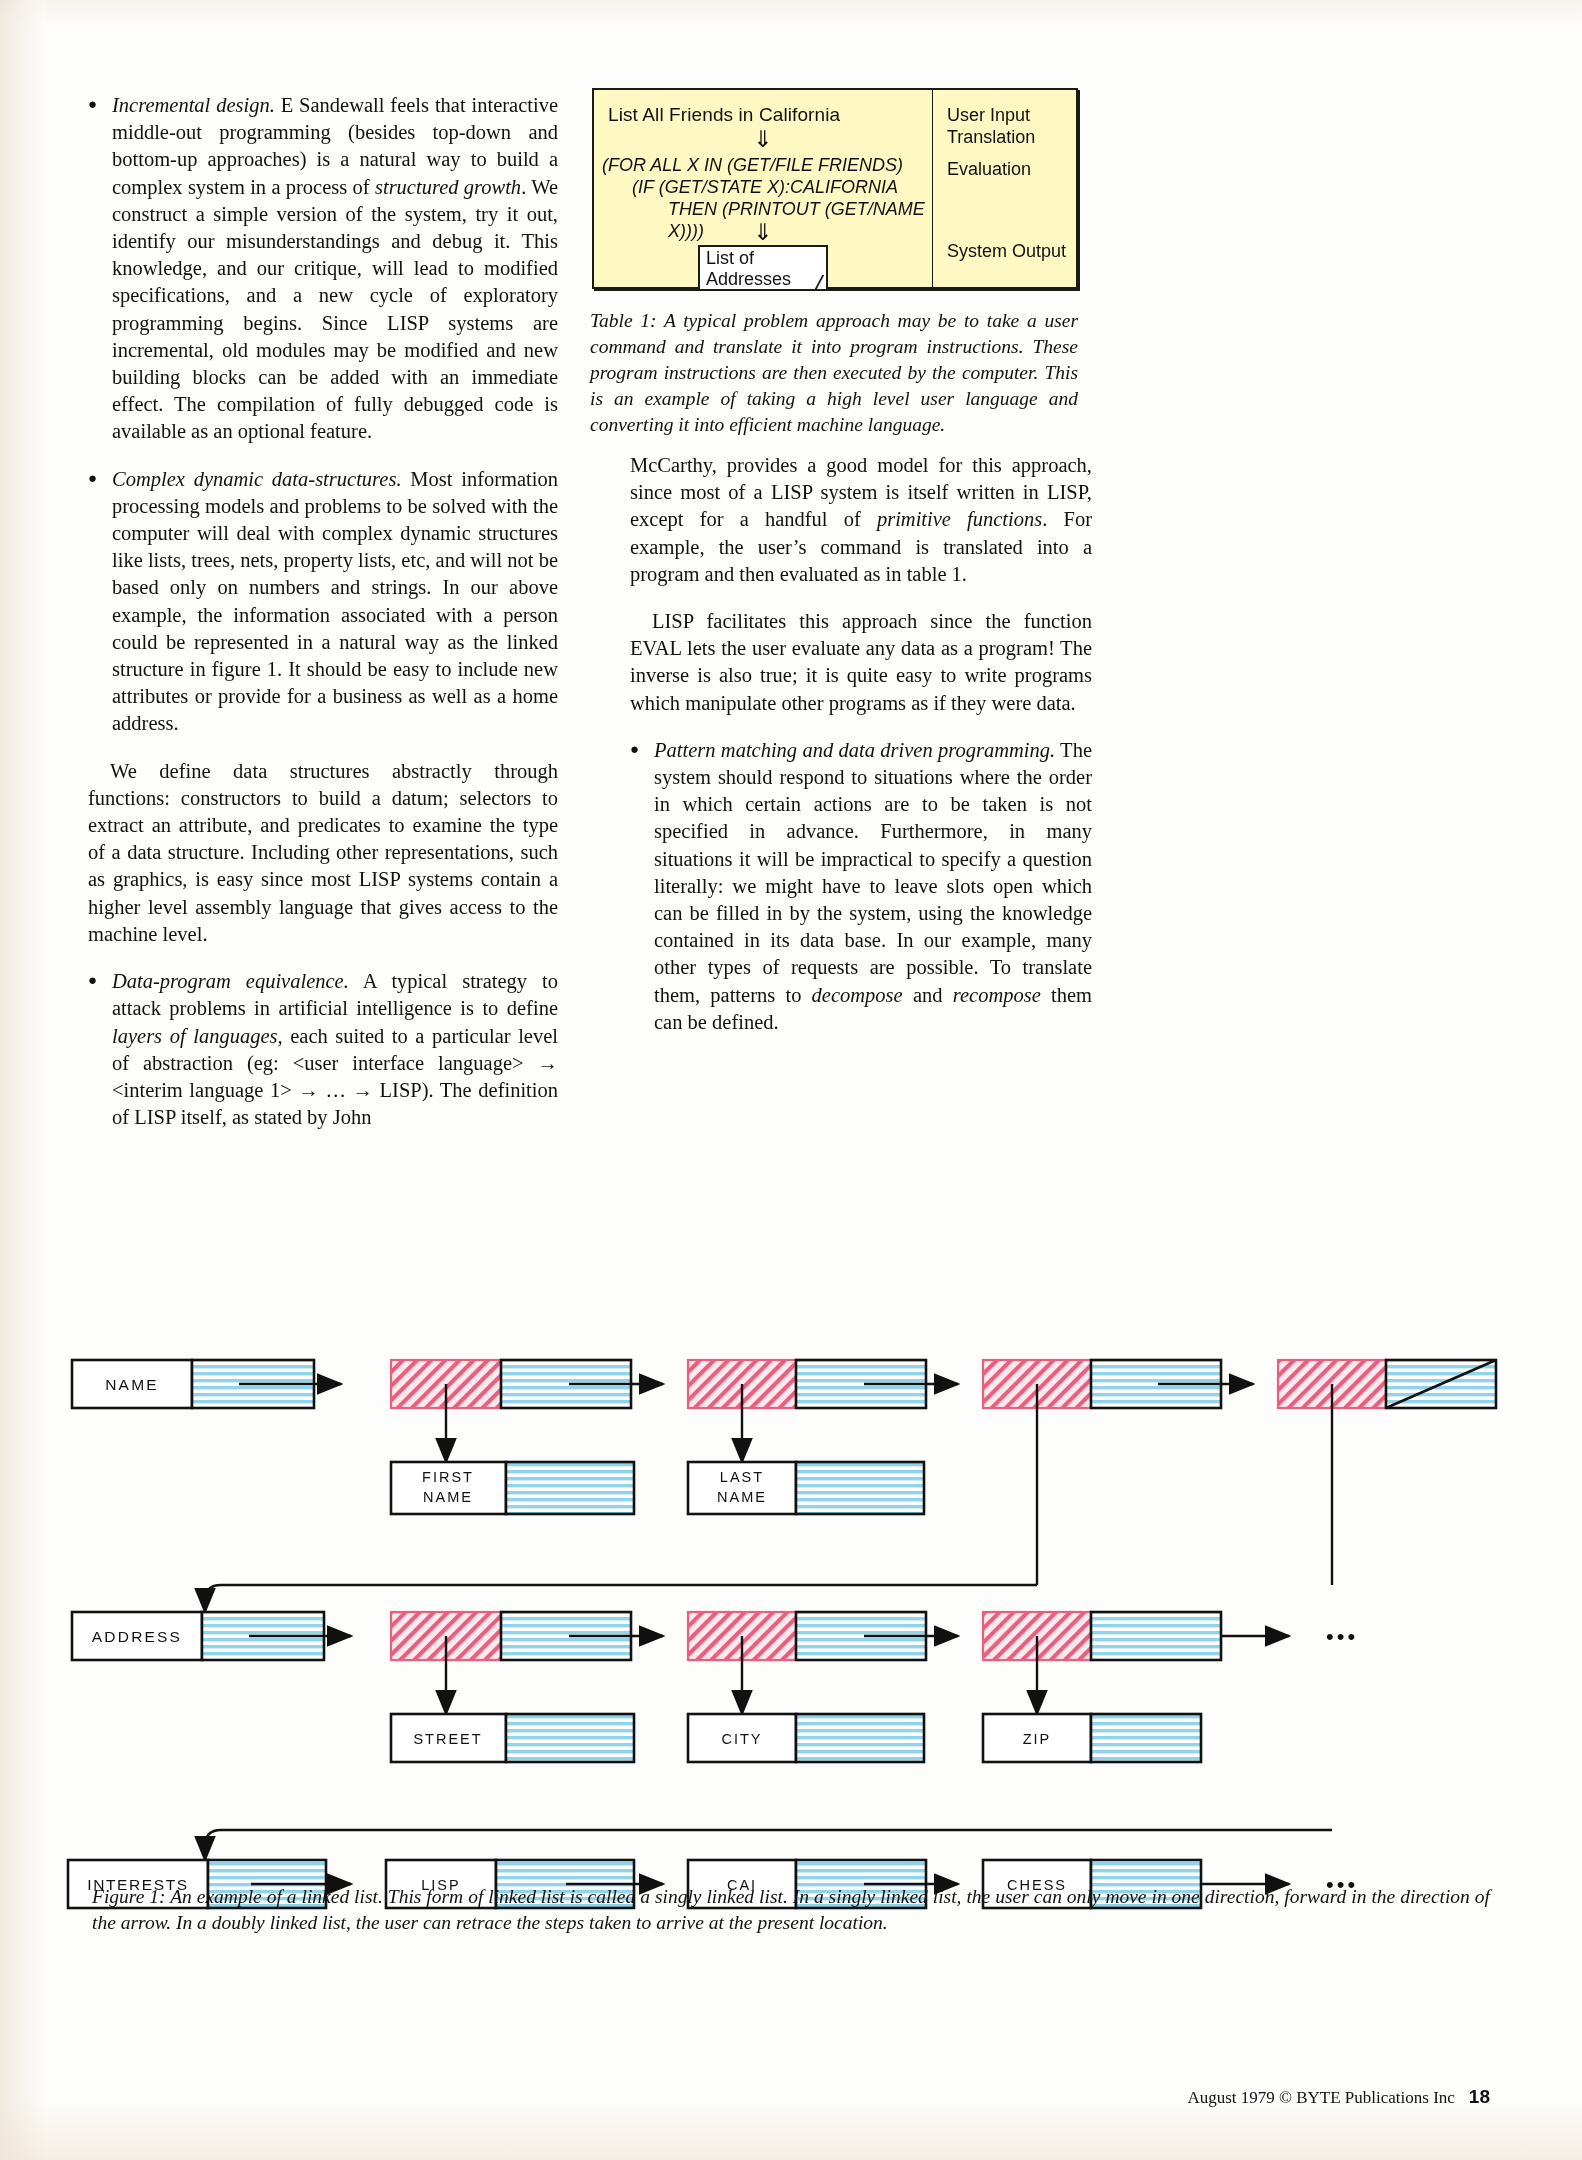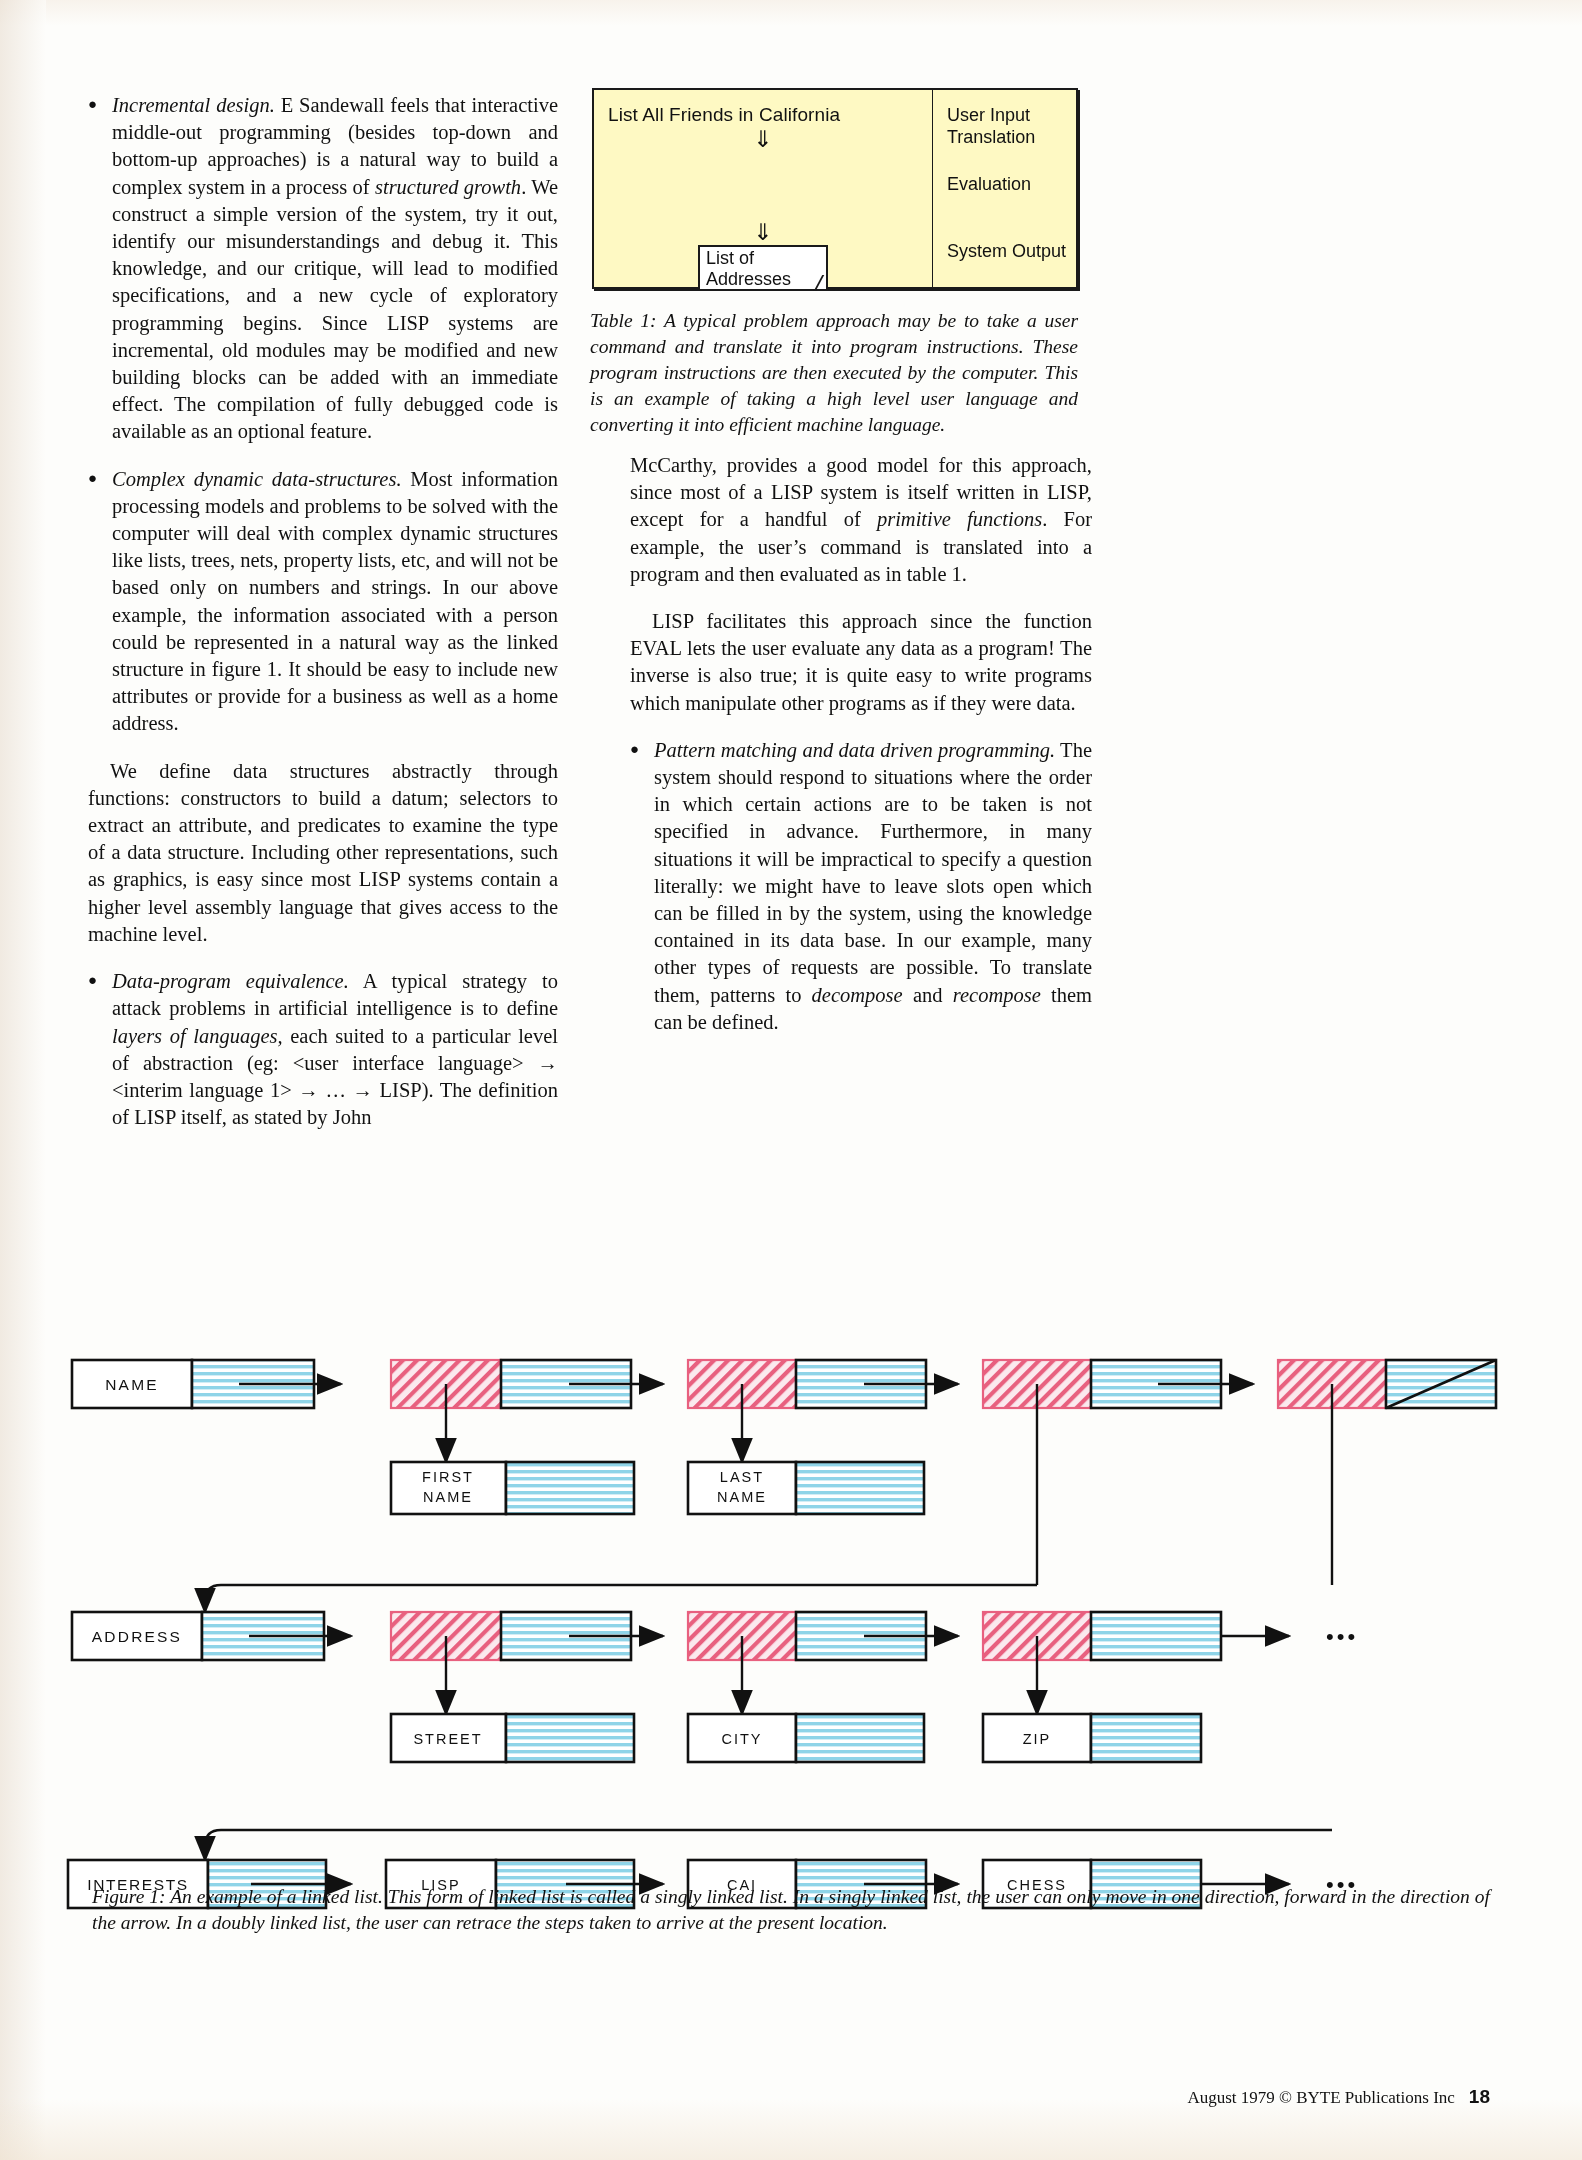--- a/index.html
+++ b/index.html
@@ -152,21 +152,21 @@
     border-bottom: 2px solid #1a1a1a;
     transform: skewX(-28deg);
   }
   .t1-lbl {
     position: absolute;
     left: 14px;
     font-size: 18px;
     line-height: 22px;
   }
   .t1-lbl-1 { top: 14px; }
-  .t1-lbl-2 { top: 83px; }
+  .t1-lbl-2 { top: 68px; }
   .t1-lbl-3 { top: 150px; }
 
   .caption {
     position: absolute;
     font-style: italic;
     font-size: 19.5px;
     line-height: 26px;
     text-align: justify;
   }
   .caption-table1 {
@@ -215,20 +215,25 @@
     <p class="bullet-para" id="lp0"><i>Incremental design.</i><span> E Sandewall feels that interactive middle-out programming (besides top-down and bottom-up approaches) is a natural way to build a complex system in a process of </span><i>structured growth</i><span>. We construct a simple version of the system, try it out, identify our misunderstandings and debug it. This knowledge, and our critique, will lead to modified specifications, and a new cycle of exploratory programming begins. Since LISP systems are incremental, old modules may be modified and new building blocks can be added with an immediate effect. The compilation of fully debugged code is available as an optional feature.</span></p>
     <p class="bullet-para" id="lp1"><i>Complex dynamic data-structures.</i><span> Most information processing models and problems to be solved with the computer will deal with complex dynamic structures like lists, trees, nets, property lists, etc, and will not be based only on numbers and strings. In our above example, the information associated with a person could be represented in a natural way as the linked structure in figure 1. It should be easy to include new attributes or provide for a business as well as a home address.</span></p>
     <p class="plain-para" id="lp2"><span>We define data structures abstractly through functions: constructors to build a datum; selectors to extract an attribute, and predicates to examine the type of a data structure. Including other representations, such as graphics, is easy since most LISP systems contain a higher level assembly language that gives access to the machine level.</span></p>
     <p class="bullet-para" id="lp3"><i>Data-program equivalence.</i><span> A typical strategy to attack problems in artificial intelligence is to define </span><i>layers of languages,</i><span> each suited to a particular level of abstraction (eg: &lt;user interface language&gt; → &lt;interim language 1&gt; → … → LISP). The definition of LISP itself, as stated by John</span></p>
   </div>
 
   <div class="table1">
     <div class="t1-left">
       <div class="t1-cmd">List All Friends in California</div>
       <div class="t1-arrow1">⇓</div>
+      <div class="t1-code">
+        <span class="l1">(FOR ALL X IN (GET/FILE FRIENDS)</span>
+        <span class="l2">(IF (GET/STATE X):CALIFORNIA</span>
+        <span class="l3">THEN (PRINTOUT (GET/NAME X))))</span>
+      </div>
       <div class="t1-arrow2">⇓</div>
       <div class="t1-out"></div>
       <div class="t1-out-text">
         <div>List of</div>
         <div>Addresses</div>
       </div>
       <div class="t1-out-tick"></div>
     </div>
     <div class="t1-divider"></div>
     <div class="t1-right">

